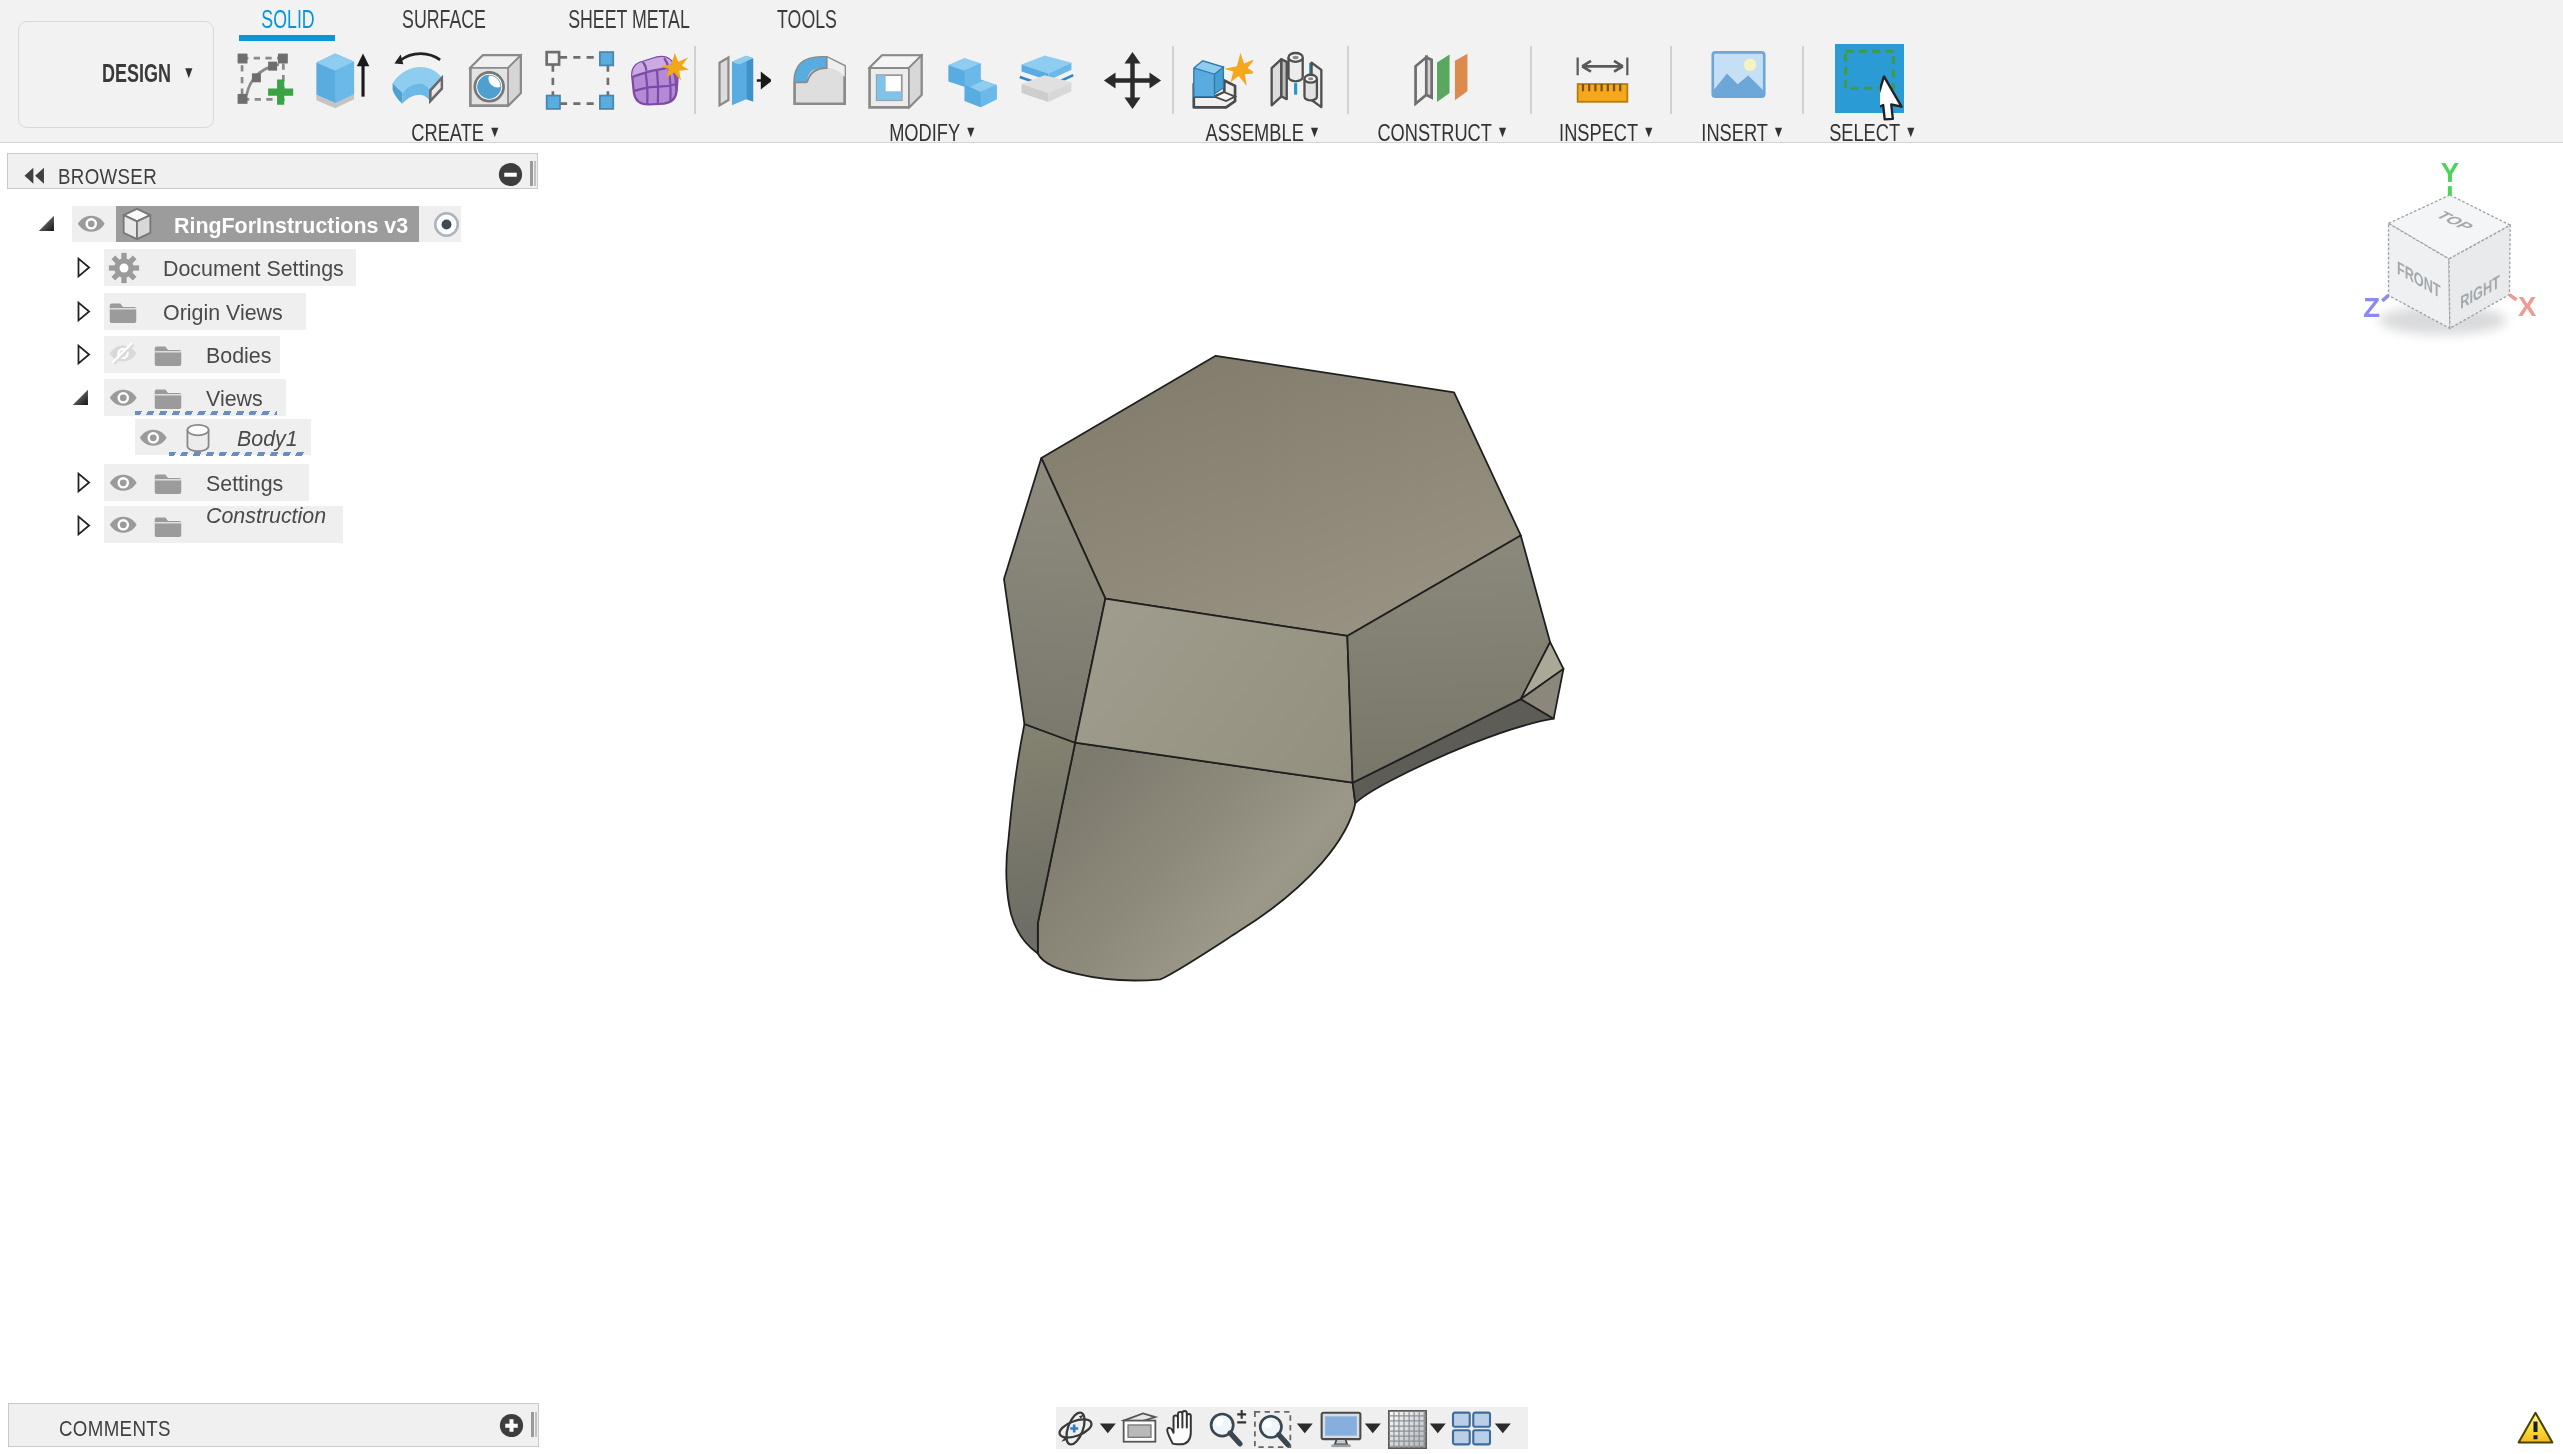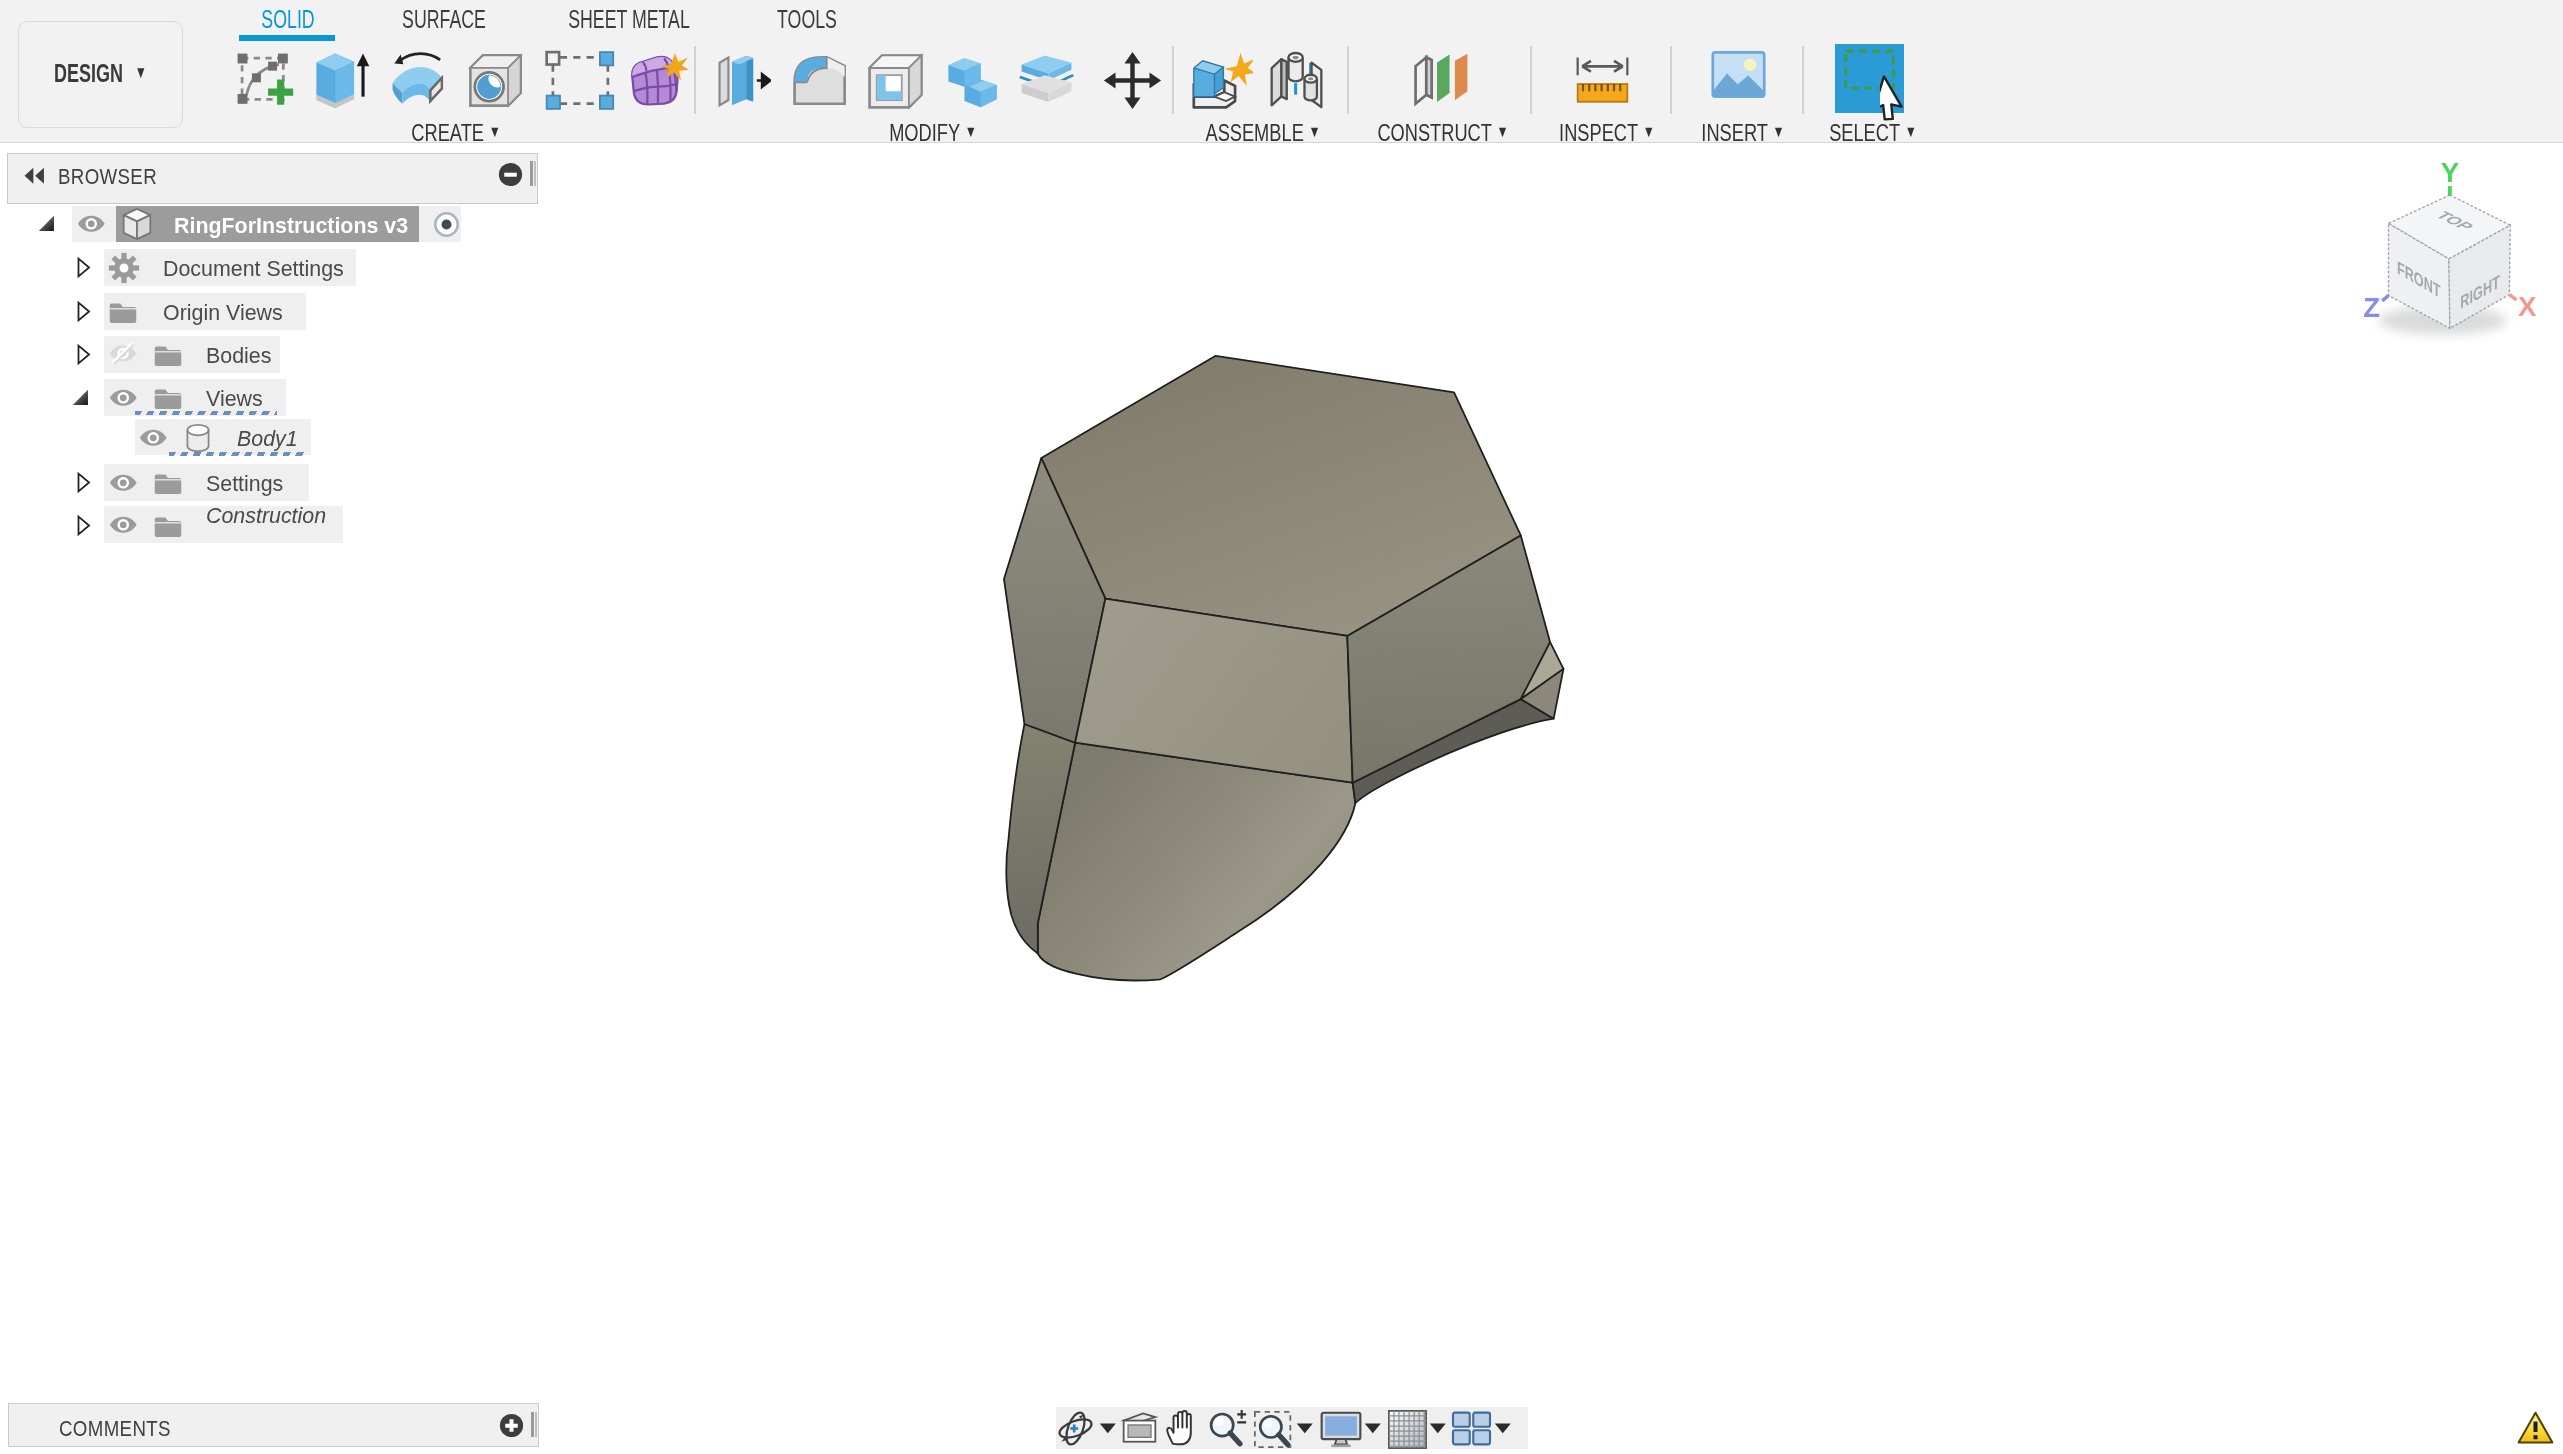--- a/index.html
+++ b/index.html
@@ -4,21 +4,21 @@
 *{box-sizing:border-box;}
 html,body{margin:0;padding:0;width:2563px;height:1454px;overflow:hidden;background:#ffffff;font-family:"Liberation Sans",sans-serif;}
 .abs{position:absolute;}
 #toolbar{position:absolute;left:0;top:0;width:2563px;height:143px;background:#f2f2f3;border-bottom:1.8px solid #d4d4d4;}
 .tab{position:absolute;top:5.3px;font-size:25px;color:#3c3c3c;transform:translateX(-50%) scaleX(0.71);white-space:nowrap;}
 .tab.active{color:#0696d7;}
 #tabline{position:absolute;left:239px;top:35px;width:96px;height:6.2px;background:#0a96d7;}
 .seclabel{position:absolute;top:119px;font-size:24px;color:#333;white-space:nowrap;transform:translateX(-50%) scaleX(0.76);}
 .car{display:inline-block;font-size:16px;position:relative;top:-3.6px;margin-left:6.2px;color:#333;}
 .divider{position:absolute;top:46px;width:1.8px;height:68px;background:#d2d2d2;}
-#designbtn{position:absolute;left:18px;top:20.5px;width:165px;height:107px;border:1.8px solid #d9d9d9;border-radius:9px;font-size:25px;font-weight:700;color:#3a3a3a;text-align:center;line-height:103px;}
+#designbtn{position:absolute;left:18px;top:20.5px;width:196px;height:107px;border:1.8px solid #d9d9d9;border-radius:9px;font-size:25px;font-weight:700;color:#3a3a3a;text-align:right;line-height:103px;}
 .ticon{position:absolute;top:50px;}
 .panelhdr{position:absolute;background:#f0f0f0;border:1.8px solid #c9c9c9;}
 .ptext{position:absolute;font-size:22px;color:#3f3f3f;letter-spacing:0.4px;transform:scaleX(0.85);transform-origin:left center;}
 .rowstrip{position:absolute;background:#efefef;}
 .treetxt{position:absolute;font-size:21.4px;color:#4a4a4a;white-space:nowrap;}
 </style></head><body>
 <div id="toolbar">
 <div id="designbtn"><span style="display:inline-block;transform:scaleX(0.72);">DESIGN  <span class="car" style="font-size:17px;">▼</span></span></div>
 <div class="tab active" style="left:288px;">SOLID</div>
 <div id="tabline"></div>
@@ -177,21 +177,21 @@
 </svg></div>
 <div class="ticon" style="left:1835px;top:44px;"><svg width="69" height="69" viewBox="0 0 78 78">
 <rect x="0" y="0" width="78" height="78" fill="#2a9bd5"></rect>
 <rect x="12" y="8" width="54" height="42" fill="none" stroke="#3f9b45" stroke-width="3.5" stroke-dasharray="9 6"></rect>
 </svg></div>
 </div>
 <div class="abs" style="left:1880px;top:75px;z-index:60;"><svg width="44" height="46" viewBox="0 0 50 52">
 <path d="M3 2 L3 38 L11 31 L17 45 L25 42 L19 28 L30 27 Z" fill="#fff" stroke="#222" stroke-width="2.5" stroke-linejoin="round" transform="rotate(17 6 6) scale(1.08)"></path>
 </svg></div>
 
-<div class="panelhdr" style="left:7.1px;top:153px;width:531px;height:51px;">
+<div class="panelhdr" style="left:7.1px;top:153px;width:531px;height:36px;">
 <svg class="abs" style="left:12.5px;top:11.6px;" width="30" height="19.6" viewBox="0 0 34 22">
       <path d="M14 2 L4 11 L14 20 Z M26 2 L16 11 L26 20 Z" fill="#3f3f3f"></path>
     </svg>
 <div class="ptext" style="left:50px;top:9.8px;">BROWSER</div>
 <svg class="abs" style="left:490px;top:8px;" width="25" height="25" viewBox="0 0 28 28">
       <circle cx="14" cy="14" r="13" fill="#3d3d3d"></circle>
       <rect x="7" y="12" width="14" height="4.5" fill="#fff"></rect>
     </svg>
 <div class="abs" style="left:522px;top:7.1px;width:2.7px;height:25px;background:#9a9a9a;"></div>
 <div class="abs" style="left:526px;top:7.1px;width:1.8px;height:25px;background:#c0c0c0;"></div>

